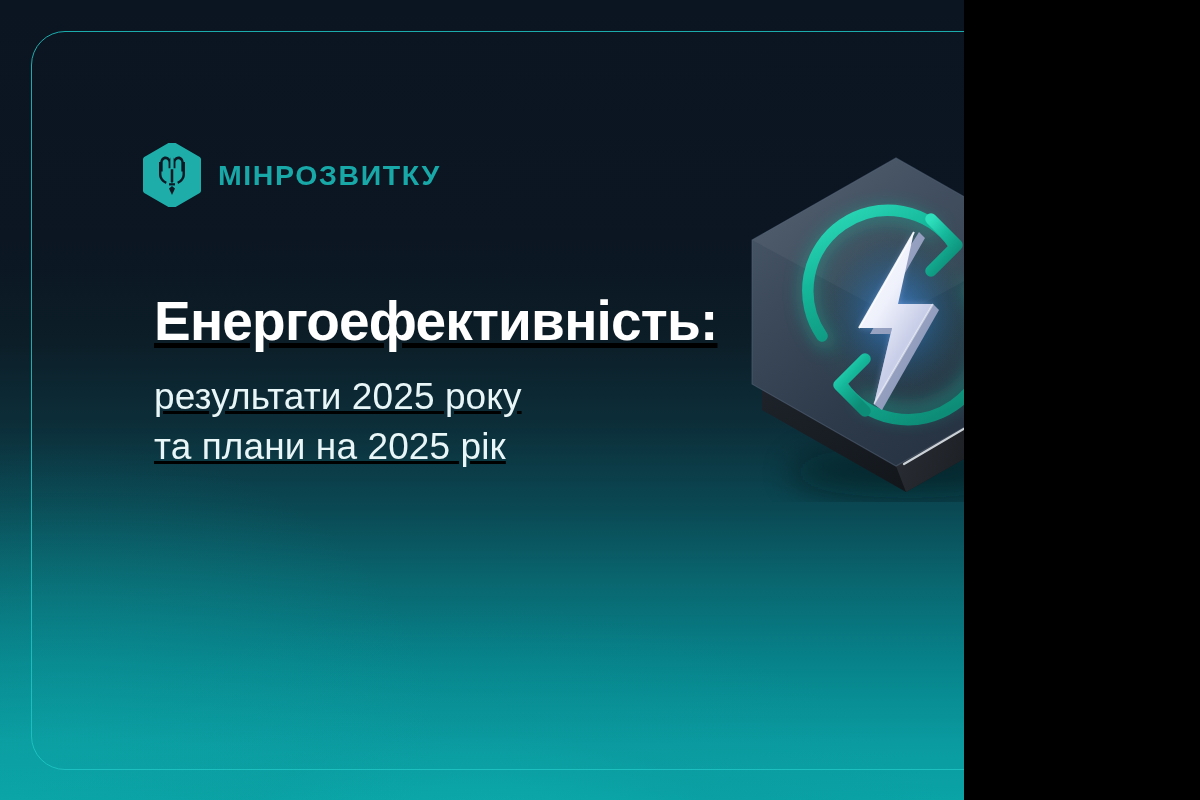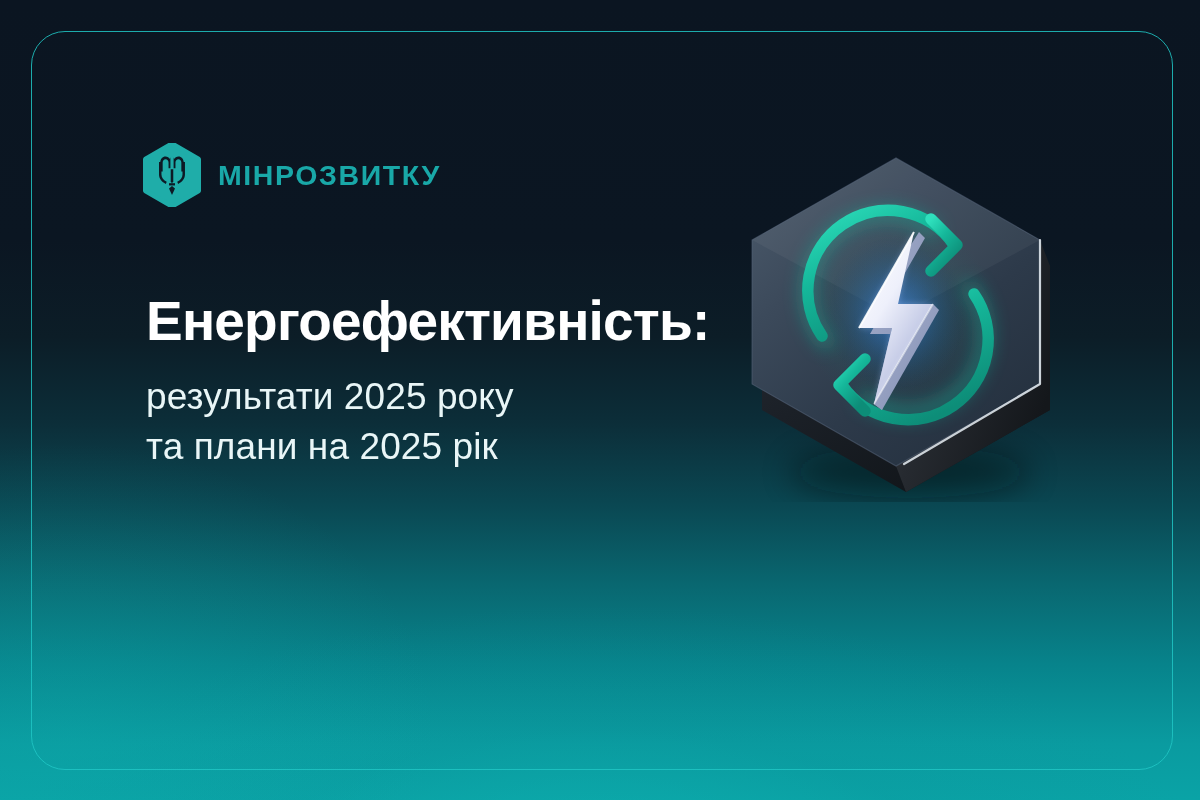--- a/index.html
+++ b/index.html
@@ -3,21 +3,21 @@
 <meta charset="utf-8">
 <title>Енергоефективність</title>
 <style>
   html, body {
     margin: 0;
     padding: 0;
     background: #000;
   }
   .slide {
     position: relative;
-    width: 1200px;
+    width: 964px;
     height: 800px;
     overflow: hidden;
     font-family: "Liberation Sans", "DejaVu Sans", sans-serif;
     background: #7f1d1d;
   }
 
   
   .bg-gradient {
     position: absolute;
     inset: 0;
@@ -83,23 +83,24 @@
     font-size: 28.5px;
     font-weight: 700;
     letter-spacing: 1.6px;
     line-height: 1;
     white-space: nowrap;
   }
 
   
   .headline {
     position: absolute;
-    left: 146px;
+    left: 154px;
     top: 292px;
     width: 620px;
+    text-decoration: underline;
   }
   .title {
     color: #ffffff;
     font-size: 55px;
     font-weight: 700;
     letter-spacing: -0.8px;
     line-height: 1.07;
     margin: 0;
     white-space: nowrap;
   }

